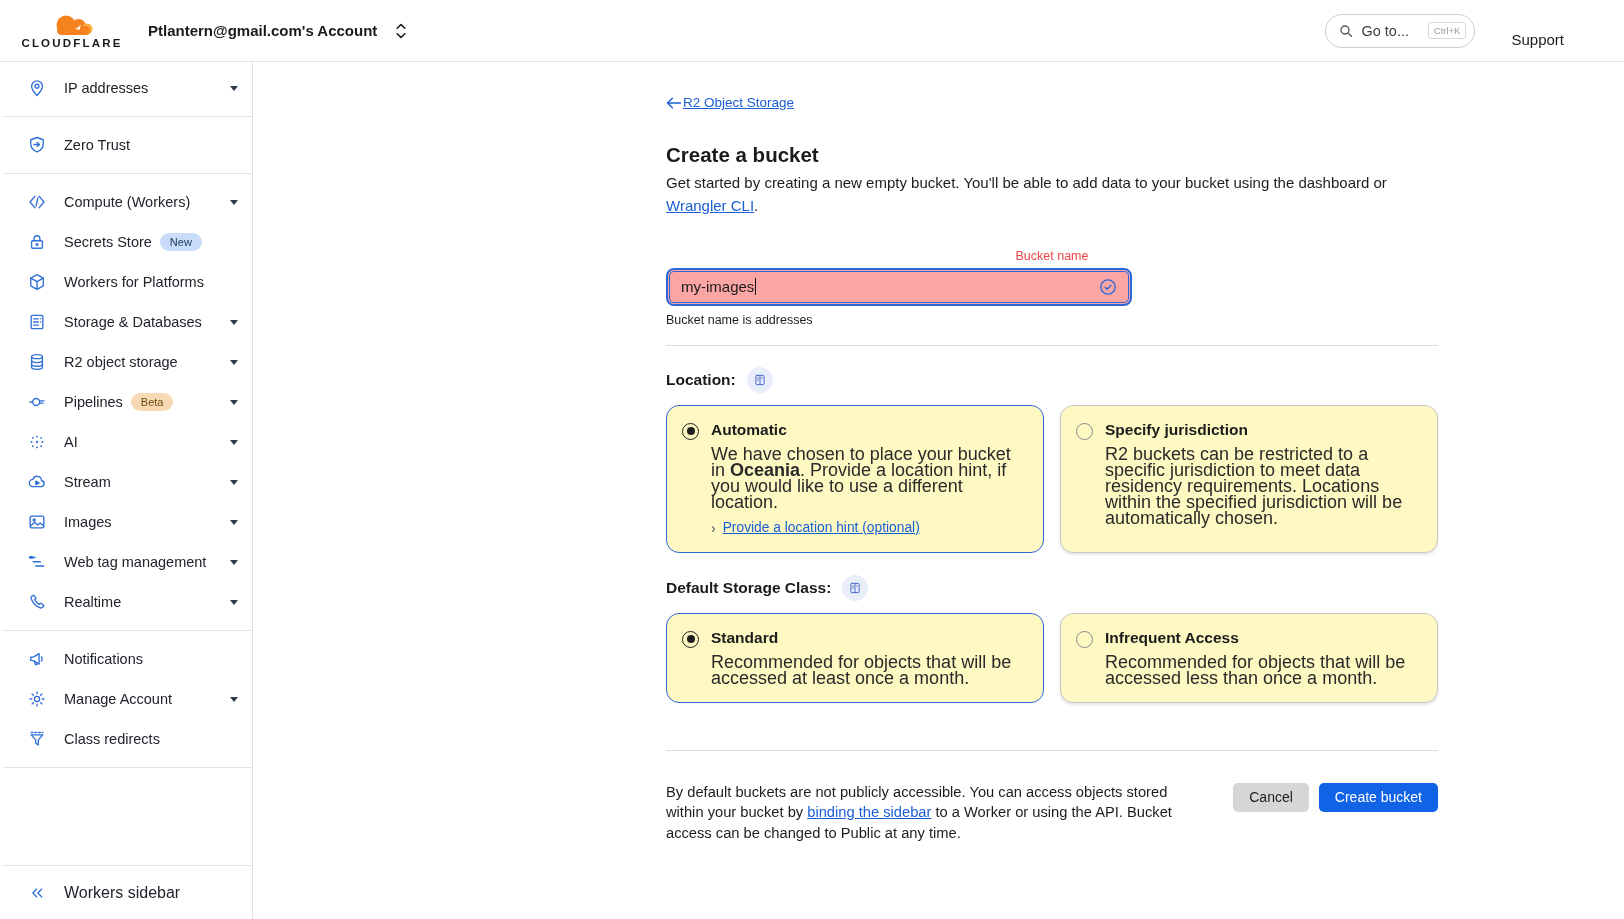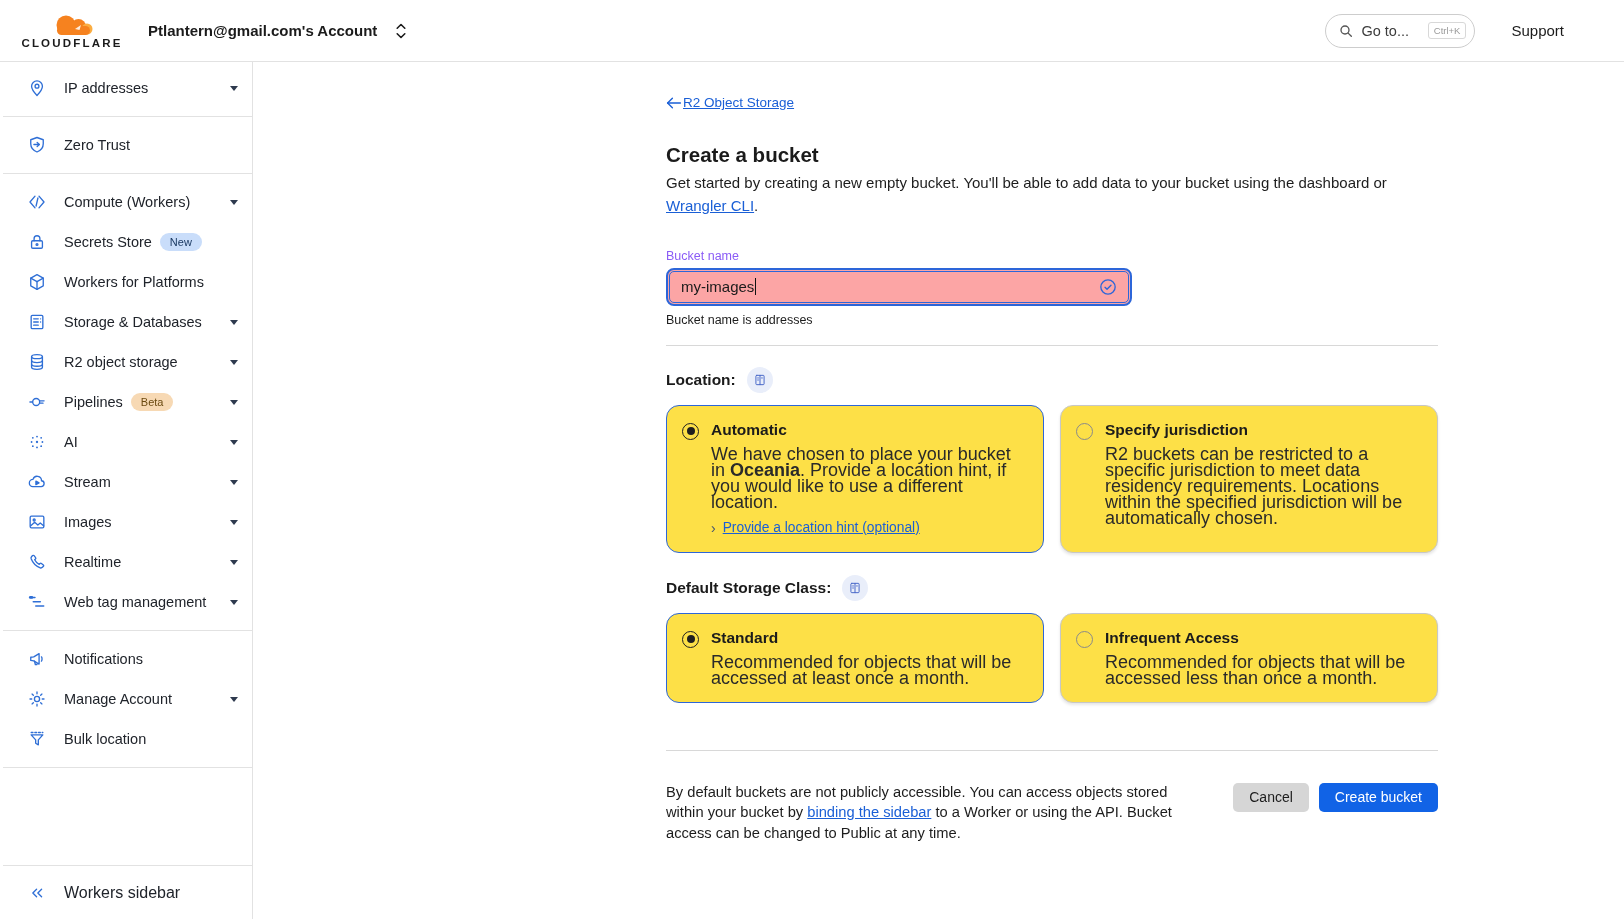--- a/index.html
+++ b/index.html
@@ -7,21 +7,21 @@
 
   
   .header { position:absolute; top:0; left:0; width:1624px; height:62px; background:#fff;
             border-bottom:1px solid #e2e2e2; display:flex; align-items:center; padding:0 60px 0 20px; }
   .logo { display:flex; flex-direction:column; align-items:center; width:104px; cursor:pointer; }
   .logo-cloud { height:26px; }
   .brand { font-size:11.5px; font-weight:800; letter-spacing:2.2px; color:#1b1b1b; margin-top:-2px; }
   .account { margin-left:24px; display:flex; align-items:center; gap:16px; cursor:pointer; }
   .account-name { font-size:15px; font-weight:700; color:#1b1b1b; }
   .switch-icon svg { display:block; }
-  .header-right { margin-left:auto; display:flex; align-items:center; gap:36px; }
+  .header-right { margin-left:auto; display:flex; align-items:flex-end; gap:36px; }
   .search-pill { width:150px; height:34px; border:1px solid #cdcdcd; border-radius:17px; display:flex;
                  align-items:center; padding:0 8px 0 12px; gap:7px; cursor:text; background:#fff; }
   .goto { font-size:14.5px; color:#3b3b3b; flex:1; }
   .kbd { border:1px solid #d8d8d8; border-radius:3px; font-size:9.5px; color:#9a9a9a; padding:2px 5px; }
   .support { font-size:15px; color:#1b1b1b; cursor:pointer; }
 
   
   .sidebar { position:absolute; top:62px; left:3px; width:250px; height:857px; background:#fff;
              border-right:1px solid #e2e2e2; display:flex; flex-direction:column; padding-top:6px; }
   .side-item { height:40px; flex:none; display:flex; align-items:center; padding:0 14px 0 24px; gap:17px;
@@ -43,40 +43,40 @@
   
   .main { position:absolute; top:62px; left:666px; width:772px; }
   .back-link { display:inline-flex; align-items:center; gap:1px; margin-top:33px; color:#1a5fd6;
                font-size:13.5px; cursor:pointer; }
   .back-link .txt { text-decoration:underline; }
   .back-arrow svg { display:block; }
   h1.page-title { font-size:20.5px; font-weight:700; color:#1b1b1b; margin-top:29px; }
   .intro { margin-top:4px; font-size:15px; line-height:23px; color:#1d1d1d; }
   a.inline-link { color:#1a5fd6; text-decoration:underline; cursor:pointer; }
 
-  .field-label { margin-top:32px; font-size:12.5px; color:#8b5cf6; }
+  .field-label { margin-top:32px; font-size:12.5px; color:#ef4444;text-align:center; }
   .input-wrap { margin-top:5px; width:466px; border:2px solid #2d66d9; border-radius:8px; padding:1px; background:#fca5a5; }
   .input-inner { border:1px solid #2d66d9; border-radius:5px; height:32px; display:flex; align-items:center; padding:0 10px 0 11px; }
   .input-text { font-size:15px; color:#1b1b1b; }
   .text-caret { display:inline-block; width:1px; height:17px; background:#111; margin-left:1px; vertical-align:-3px;
                 animation: blink 1.1s steps(1) infinite; }
   @keyframes blink { 50% { opacity:0; } }
   .input-check { margin-left:auto; display:flex; color:#2d66d9; }
   .helper { margin-top:7px; font-size:12.5px; color:#1d1d1d; }
 
   .h-divider { height:1px; background:#d8d8d8; width:772px; }
   .div-1 { margin-top:18px; }
   .div-2 { margin-top:47px; }
 
   .section-label { margin-top:21px; display:flex; align-items:center; gap:11px; font-size:15.5px; font-weight:700; color:#1b1b1b; }
   .doc-chip { width:26px; height:26px; border-radius:50%; background:#e9eefa; display:flex; align-items:center;
               justify-content:center; color:#4868c8; cursor:pointer; }
 
   .cards { display:flex; gap:16px; margin-top:12px; width:772px; align-items:stretch; }
-  .card { flex:1; border:1px solid #c7c7c7; border-radius:13px; background:#fde047; padding:15px 16px 16px 15px;
+  .card { flex:1; border:1px solid #c7c7c7; border-radius:13px; background:#fef9c3; padding:15px 16px 16px 15px;
           display:flex; gap:12px; box-shadow:0 2px 3px rgba(0,0,0,.1); cursor:pointer; }
   .card.selected { border-color:#2d66d9; box-shadow:none; }
   .radio { width:17px; height:17px; border-radius:50%; border:1.5px solid #8a8a8a; margin-top:2px; flex:none; position:relative; }
   .radio.checked { border:1.8px solid #1f1f1f; }
   .radio.checked::after { content:""; position:absolute; left:50%; top:50%; width:8px; height:8px; margin:-4px 0 0 -4px;
                           border-radius:50%; background:#1f1f1f; }
   .card-title { font-size:15.5px; font-weight:700; color:#1b1b1b; }
   .card-desc { margin-top:7px; font-size:18px; line-height:16px; color:#2a2a2a; }
   .card-link { margin-top:10px; display:flex; align-items:center; gap:7px; font-size:13.8px; color:#1a5fd6; cursor:pointer; }
   .card-link .chev { color:#44546e; font-size:14px; }
@@ -291,45 +291,45 @@
       </svg>
     </span>
     <span class="label-wrap">
         <span class="s-label">Images</span>
       </span>
     <span class="caret"></span>
   </div>
 
   <div class="side-item">
     <span class="s-icon">
-      <svg viewBox="0 0 24 24" fill="none" stroke="currentColor" stroke-width="1.6" stroke-linecap="round" stroke-linejoin="round">
-        <path d="M6.8 4.3c.5-.5 1.3-.4 1.7.1l1.8 2.3c.4.5.3 1.2-.1 1.6l-1 1a12.3 12.3 0 0 0 5.5 5.5l1-1c.4-.4 1.1-.5 1.6-.1l2.3 1.8c.5.4.6 1.2.1 1.7l-1.2 1.2c-.7.7-1.7.9-2.6.6-5-1.9-9-5.9-10.9-10.9-.3-.9-.1-1.9.6-2.6z"></path>
-      </svg>
-    </span>
-    <span class="label-wrap">
-        <span class="s-label">Realtime</span>
-      </span>
-    <span class="caret"></span>
-  </div>
-
-  <div class="side-item">
-    <span class="s-icon">
       <svg viewBox="0 0 24 24" fill="none" stroke="currentColor" stroke-width="1.8" stroke-linecap="round">
         <path d="M4 6.5h5.5"></path>
           <path d="M7.5 11.7h8.5"></path>
           <path d="M10.5 16.9h9.5"></path>
           <path d="M4 6.5h1.8" stroke-width="3.4"></path>
       </svg>
     </span>
     <span class="label-wrap">
         <span class="s-label">Web tag management</span>
       </span>
     <span class="caret"></span>
   </div>
 
+  <div class="side-item">
+    <span class="s-icon">
+      <svg viewBox="0 0 24 24" fill="none" stroke="currentColor" stroke-width="1.6" stroke-linecap="round" stroke-linejoin="round">
+        <path d="M6.8 4.3c.5-.5 1.3-.4 1.7.1l1.8 2.3c.4.5.3 1.2-.1 1.6l-1 1a12.3 12.3 0 0 0 5.5 5.5l1-1c.4-.4 1.1-.5 1.6-.1l2.3 1.8c.5.4.6 1.2.1 1.7l-1.2 1.2c-.7.7-1.7.9-2.6.6-5-1.9-9-5.9-10.9-10.9-.3-.9-.1-1.9.6-2.6z"></path>
+      </svg>
+    </span>
+    <span class="label-wrap">
+        <span class="s-label">Realtime</span>
+      </span>
+    <span class="caret"></span>
+  </div>
+
   <div class="side-divider"></div>
 
   <div class="side-item">
     <span class="s-icon">
       <svg viewBox="0 0 24 24" fill="none" stroke="currentColor" stroke-width="1.6" stroke-linecap="round" stroke-linejoin="round">
         <path d="M14.5 5.5v12.6l-6.4-3.9-3.6-.5v-3.8l3.6-.5z"></path>
           <path d="M17.3 9.4c1 .9 1 4.3 0 5.2"></path>
           <path d="M9 14.6l1 4h2"></path>
       </svg>
     </span>
@@ -352,21 +352,21 @@
   </div>
 
   <div class="side-item">
     <span class="s-icon">
       <svg viewBox="0 0 24 24" fill="none" stroke="currentColor" stroke-width="1.6" stroke-linecap="round" stroke-linejoin="round">
         <path d="M5 4.2h14" stroke-dasharray="2.2 2.2"></path>
         <path d="M5 7h14l-5.4 6v6l-3.2-1.9v-4.1z"></path>
       </svg>
     </span>
     <span class="label-wrap">
-        <span class="s-label">Bulk location</span>
+        <span class="s-label">Class redirects</span>
       </span>
   </div>
 
   <div class="side-divider"></div>
   <div class="side-spacer"></div>
   <div class="side-divider" style="margin:0;"></div>
 
   <div class="collapse-row">
     <span class="s-icon">
       <svg viewBox="0 0 24 24" fill="none" stroke="currentColor" stroke-width="1.6" stroke-linecap="round" stroke-linejoin="round">

